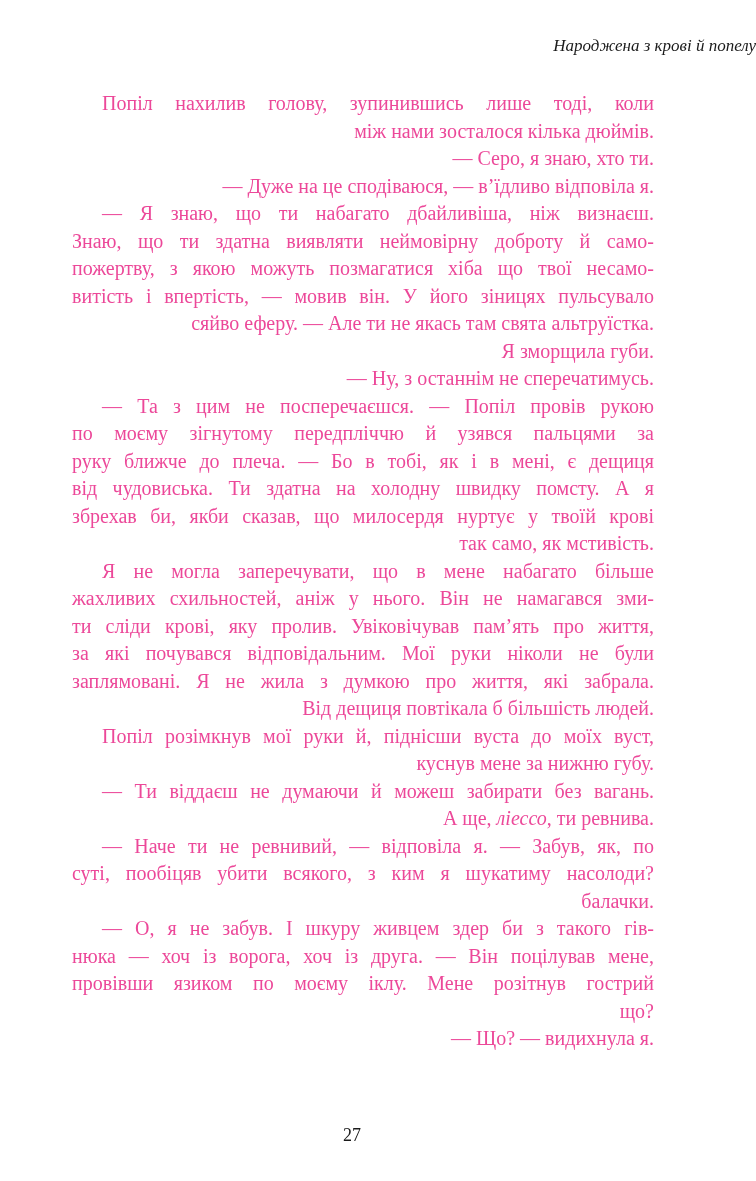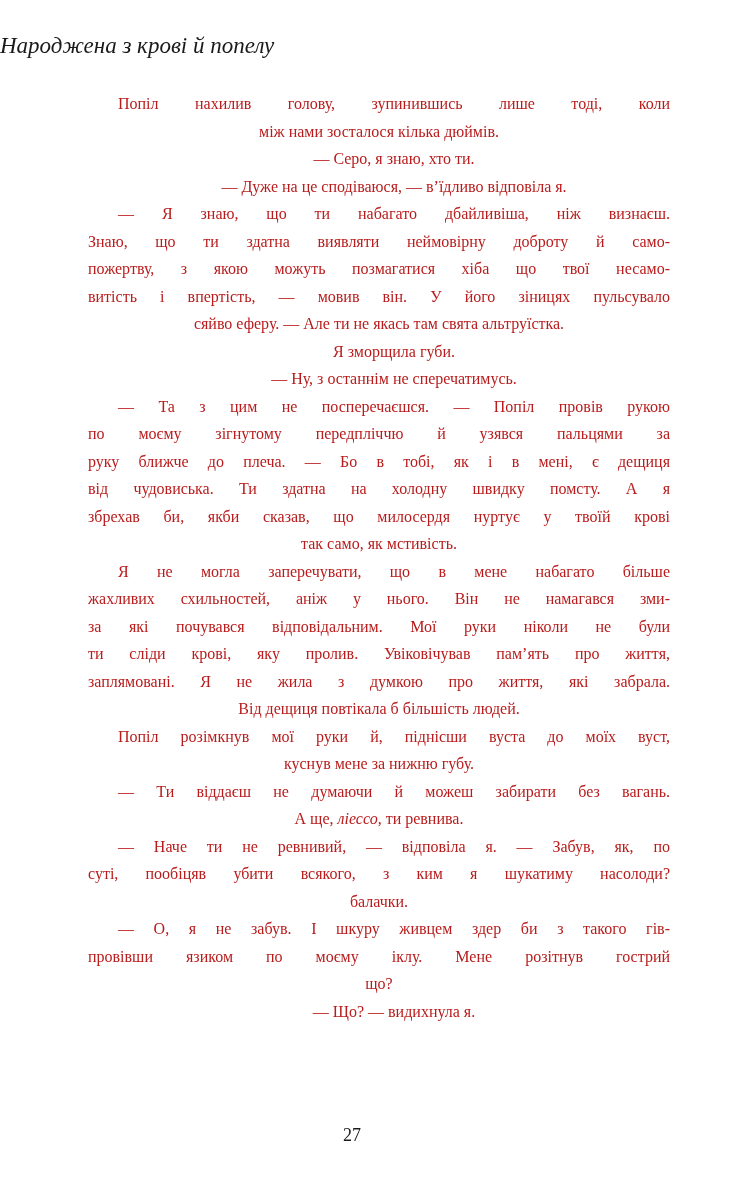--- a/index.html
+++ b/index.html
@@ -14,37 +14,37 @@
     background: #ffffff;
     color: #141414;
     font-family: "Liberation Serif", "DejaVu Serif", serif;
     overflow: hidden;
   }
   .running-header {
     position: absolute;
     top: 34px;
     left: 0;
     width: 756px;
-    text-align: left;
+    text-align: right;
     font-style: italic;
-    font-size: 23px;
+    font-size: 17px;
     line-height: 24px;
     color: #1a1a1a;
   }
   .body-text {
     position: absolute;
     top: 90px;
-    left: 88px;
+    left: 72px;
     width: 582px;
-    font-size: 16px;
+    font-size: 20px;
     line-height: 27.5px;
-    color: #b91c1c;
+    color: #ec4899;
   }
   .line {
-    text-align: center;
+    text-align: right;
   }
   .line.ind {
     padding-left: 30px;
   }
   .line.j {
     text-align: justify;
     text-align-last: justify;
   }
   .line em {
     font-style: italic;
@@ -79,31 +79,32 @@
       <div class="line ind">Я зморщила губи.</div>
       <div class="line ind">— Ну, з останнім не сперечатимусь.</div>
       <div class="line ind j">— Та з цим не посперечаєшся. — Попіл провів рукою</div>
       <div class="line j">по моєму зігнутому передпліччю й узявся пальцями за</div>
       <div class="line j">руку ближче до плеча. — Бо в тобі, як і в мені, є дещиця</div>
       <div class="line j">від чудовиська. Ти здатна на холодну швидку помсту. А я</div>
       <div class="line j">збрехав би, якби сказав, що милосердя нуртує у твоїй крові</div>
       <div class="line">так само, як мстивість.</div>
       <div class="line ind j">Я не могла заперечувати, що в мене набагато більше</div>
       <div class="line j">жахливих схильностей, аніж у нього. Він не намагався зми-</div>
+      <div class="line j">ти сліди крові, яку пролив. Увіковічував пам’ять про життя,</div>
       <div class="line j">за які почувався відповідальним. Мої руки ніколи не були</div>
-      <div class="line j">ти сліди крові, яку пролив. Увіковічував пам’ять про життя,</div>
       <div class="line j">заплямовані. Я не жила з думкою про життя, які забрала.</div>
       <div class="line">Від дещиця повтікала б більшість людей.</div>
       <div class="line ind j">Попіл розімкнув мої руки й, піднісши вуста до моїх вуст,</div>
       <div class="line">куснув мене за нижню губу.</div>
       <div class="line ind j">— Ти віддаєш не думаючи й можеш забирати без вагань.</div>
       <div class="line">А ще, <em>ліессо</em>, ти ревнива.</div>
       <div class="line ind j">— Наче ти не ревнивий, — відповіла я. — Забув, як, по</div>
       <div class="line j">суті, пообіцяв убити всякого, з ким я шукатиму насолоди?</div>
       <div class="line">балачки.</div>
       <div class="line ind j">— О, я не забув. І шкуру живцем здер би з такого гів-</div>
+      <div class="line j">нюка — хоч із ворога, хоч із друга. — Він поцілував мене,</div>
       <div class="line j">провівши язиком по моєму іклу. Мене розітнув гострий</div>
       <div class="line">що?</div>
       <div class="line ind">— Що? — видихнула я.</div>
     </div>
 
   <div class="page-number">27</div>
 </div>
 
 </body></html>

